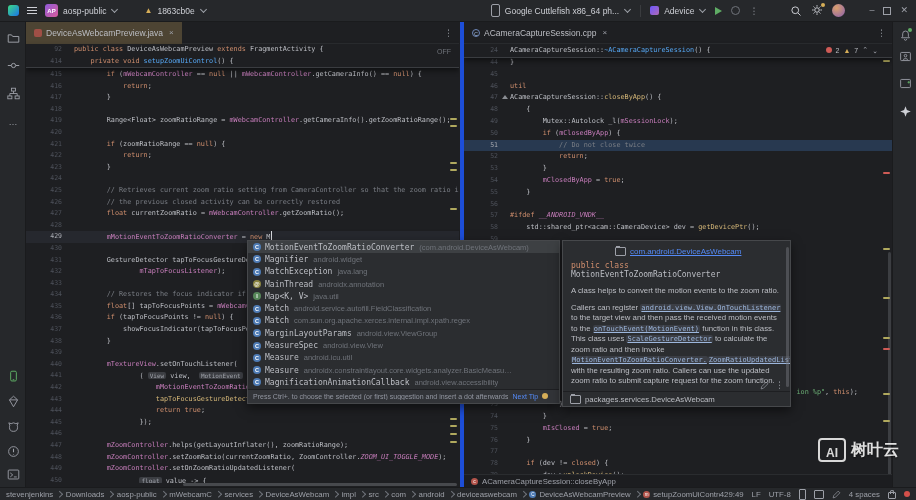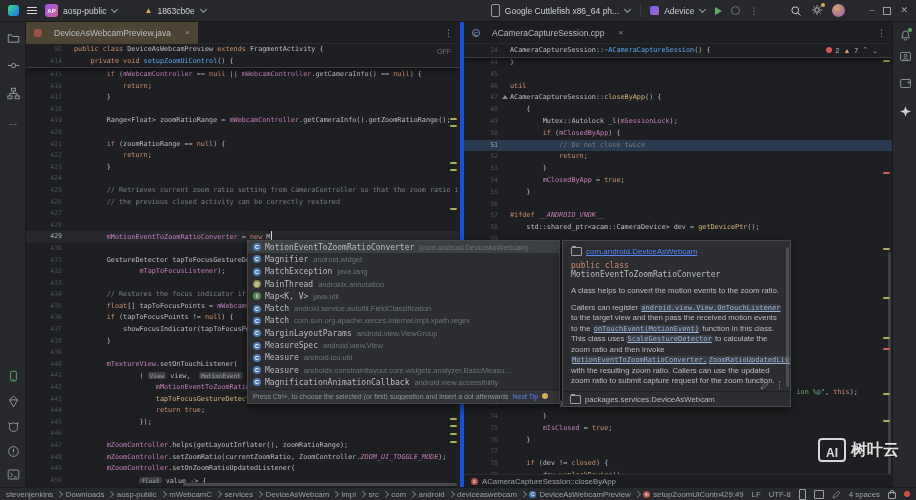--- a/index.html
+++ b/index.html
@@ -35,21 +35,21 @@
   #rightstripe{position:absolute;top:22px;bottom:13px;right:0;width:24px;background:#26282b;border-left:1px solid #1a1b1d;box-sizing:border-box;}
   .sic{position:absolute;left:5px;width:16px;height:16px;display:flex;align-items:center;justify-content:center;}
   #rightstripe .sic{left:4px;}
   .sic svg{display:block;}
   .belldot{position:absolute;top:1px;right:1px;width:4px;height:4px;border-radius:50%;background:#5fad65;}
   
   .pane{position:absolute;top:22px;bottom:13px;background:#1e1f22;overflow:hidden;}
   #pane-left{left:26px;width:433px;}
   #pane-right{left:460px;width:432px;border-left:4px solid #1d4ed8;box-sizing:border-box;}
   .tabbar{position:absolute;top:0;left:0;right:0;height:22px;border-bottom:1px solid #2a2c2f;display:flex;align-items:center;box-sizing:border-box;}
-  .tab{height:28px;display:flex;align-items:center;gap:12px;padding:0 8px;font-size:8.5px;position:relative;}
+  .tab{height:28px;display:flex;align-items:center;gap:4px;padding:0 8px;font-size:8.5px;position:relative;}
   .tab.mod{background:#4d4433;}
   .tab .ul{position:absolute;left:0;right:0;bottom:0;height:2px;background:#3574f0;}
   .tab .ul.gray{background:#8a8d93;}
   .ficon-java{width:8px;height:8px;border-radius:2px;background:#a04f46;display:inline-block;}
   .ficon-cpp{width:8px;height:8px;border-radius:50%;border:1px solid #6e87b8;color:#a6c1ea;font-size:5px;line-height:8px;text-align:center;box-sizing:border-box;}
   .tclose{color:#9da0a8;font-size:8px;margin-left:2px;}
   .tab-kebab{margin-left:auto;color:#9da0a8;font-size:9px;padding-right:6px;}
   
   .sticky{position:absolute;left:0;right:0;top:22px;background:#1e1f22;border-bottom:1px solid #3a3c40;
     box-shadow:0 3px 5px rgba(0,0,0,.45);z-index:4;}
@@ -95,21 +95,21 @@
   .cname{font:8px "DejaVu Sans Mono",monospace;color:#bcbec4;white-space:nowrap;}
   .ctail{font:7.5px "Liberation Sans",sans-serif;color:#6f737a;margin-left:5px;white-space:nowrap;overflow:hidden;text-overflow:ellipsis;}
   #chint{height:13px;background:#323438;border-top:1px solid #1e1f22;display:flex;align-items:center;
     padding:0 5px;font-size:7px;color:#9296a1;gap:4px;}
   #chint .tip{color:#548af7;white-space:nowrap;}
   .bulb{width:6px;height:6px;border-radius:50%;background:#d6ae58;flex:none;}
   
   #dpopup{position:absolute;left:562px;top:240px;width:229px;height:167px;background:#2b2d30;border:1px solid #46484b;
     box-shadow:0 4px 10px rgba(0,0,0,.5);z-index:21;box-sizing:border-box;overflow:hidden;}
   #dbody{padding:6px 8px 0 8px;}
-  .dpkg{font-size:8px;color:#548af7;text-decoration:underline;display:flex;align-items:center;gap:4px;margin-bottom:5px;}
+  .dpkg{font-size:8px;color:#548af7;text-decoration:underline;display:flex;align-items:center;gap:4px;margin-bottom:5px;margin-left:44px;}
   .dsig{font:8px "DejaVu Sans Mono",monospace;margin-bottom:7px;}
   .docp{font-size:7.8px;line-height:10.5px;color:#bcbec4;margin-bottom:6px;}
   .dlink{font:7px "DejaVu Sans Mono",monospace;background:#3b3e45;color:#9cb6dc;text-decoration:underline;border-radius:2px;padding:0 1px;}
   .dicons{position:absolute;right:6px;bottom:16px;display:flex;gap:6px;align-items:center;color:#9da0a8;}
   .dfoot{position:absolute;left:0;right:0;bottom:0;height:14px;border-top:1px solid #1e1f22;display:flex;
     align-items:center;gap:4px;padding-left:7px;font-size:7.8px;color:#bcbec4;background:#2b2d30;}
   .dthumb{position:absolute;right:1px;top:6px;width:3px;height:140px;background:rgba(120,123,128,.45);border-radius:2px;}
   .foldic{width:9px;height:7px;border:1px solid #9da0a8;border-radius:1px;position:relative;display:inline-block;}
   .foldic:before{content:"";position:absolute;top:-2px;left:0;width:4px;height:2px;background:#9da0a8;}
   
@@ -347,20 +347,21 @@
         <div class="ln">
           <span class="num">425</span>
           <pre class="txt"><span class="tc">        // Retrieves current zoom ratio setting from CameraController so that the zoom ratio i</span></pre>
         </div>
         <div class="ln">
           <span class="num">426</span>
           <pre class="txt"><span class="tc">        // the previous closed activity can be correctly restored</span></pre>
         </div>
         <div class="ln">
           <span class="num">427</span>
+          <pre class="txt"><span class="td">        </span><span class="tk">float</span><span class="td"> currentZoomRatio = </span><span class="tf">mWebcamController</span><span class="td">.getZoomRatio();</span></pre>
         </div>
         <div class="ln">
           <span class="num">428</span>
           <pre class="txt"></pre>
         </div>
         <div class="ln hlg">
           <span class="num">429</span>
           <pre class="txt"><span class="td">        </span><span class="tf">mMotionEventToZoomRatioConverter</span><span class="td"> = </span><span class="tk">new</span><span class="td"> M</span><span class="caret"></span></pre>
         </div>
         <div class="ln">

